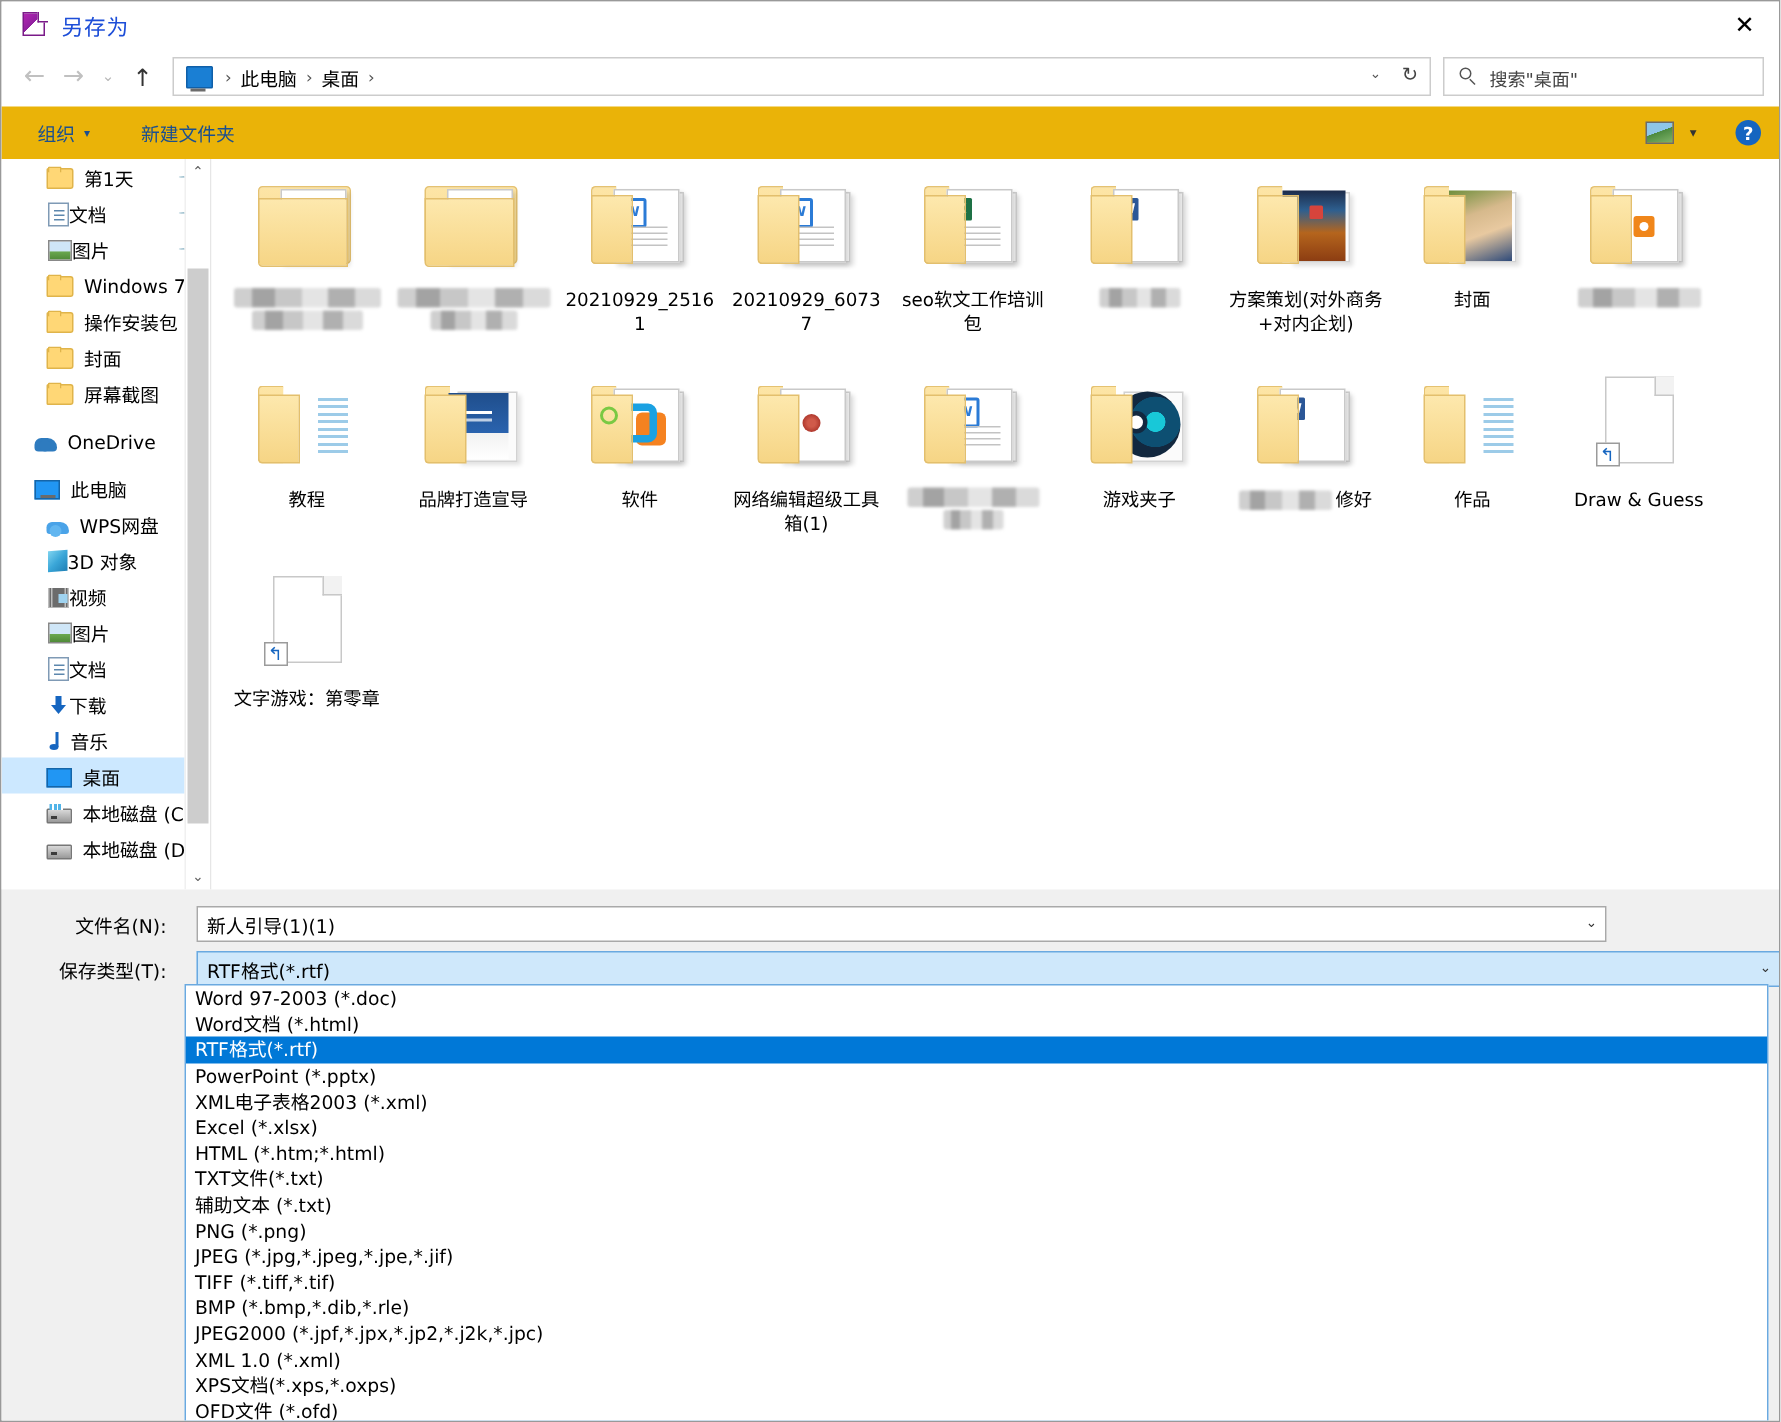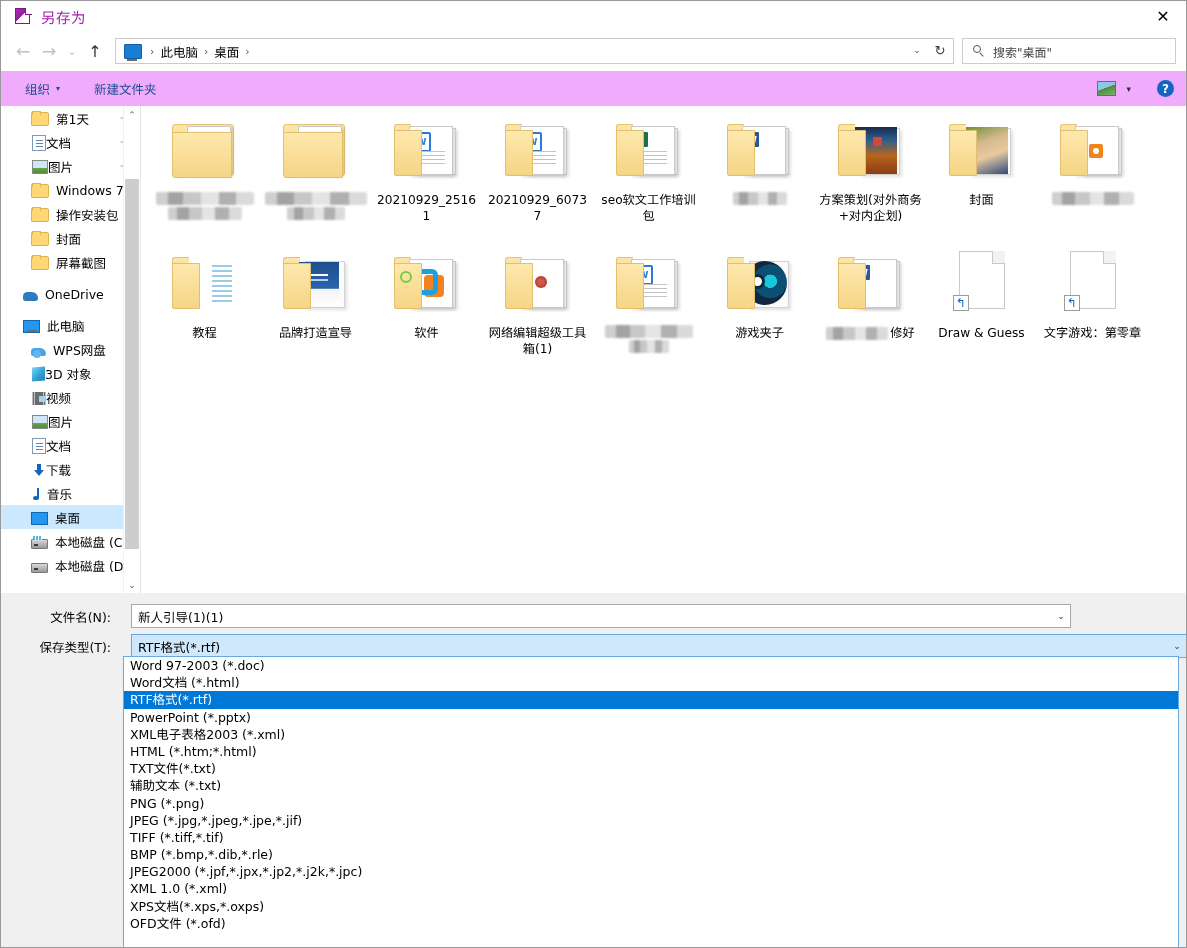--- a/index.html
+++ b/index.html
@@ -34,21 +34,21 @@
   .title-icon .pg{
     position:absolute;left:0;top:0;width:15px;height:16px;
     background:linear-gradient(135deg,#b327b3 0%,#8e1f9e 48%,#ffffff 48%,#ffffff 100%);
     border:1px solid #7a1a88;
     box-sizing:border-box;
   }
   .title-icon .fold{
     position:absolute;right:0;top:0;width:6px;height:6px;
     background:#ffffff;border-left:1px solid #7a1a88;border-bottom:1px solid #7a1a88;
   }
-  .title-text{font-size:14.5px;color:#a21caf;letter-spacing:.5px;}
+  .title-text{font-size:14.5px;color:#1d4ed8;letter-spacing:.5px;}
   .close-btn{
     position:absolute;right:0;top:0;width:46px;height:30px;
     display:flex;align-items:center;justify-content:center;
     font-size:16px;color:#000;cursor:default;
   }
 
   
   .navbar{
     position:absolute;left:0;top:30px;width:1185px;height:40px;
     background:#ffffff;display:flex;align-items:center;
@@ -96,21 +96,21 @@
   }
   .search-icon i:after{
     content:"";position:absolute;right:-4px;bottom:-3px;width:5px;height:1.3px;
     background:#555;transform:rotate(45deg);
   }
   .search-ph{font-size:12px;color:#444;}
 
   
   .toolbar{
     position:absolute;left:0;top:70px;width:1185px;height:35px;
-    background:#f0abfc;border-bottom:1px solid #e2e2e2;
+    background:#eab308;border-bottom:1px solid #e2e2e2;
     display:flex;align-items:center;
   }
   .tb-item{
     font-size:12.5px;color:#1b4f8f;margin-left:24px;display:flex;align-items:center;
   }
   .tb-item .caret{font-size:8px;margin-left:6px;color:#1b4f8f;}
   .tb-item.newfolder{margin-left:34px;}
   .tb-right{margin-left:auto;display:flex;align-items:center;margin-right:12px;}
   .tb-viewicon{
     width:19px;height:15px;border:1px solid #6b6b6b;box-sizing:border-box;
@@ -735,20 +735,30 @@
                 <div class="sheet"></div>
               <div class="mini w">W</div>
                 <div class="front"></div>
               </div>
           </div>
           <div class="cap">
             <span class="rline" style="width:62px;display:inline-block;vertical-align:middle;margin:0 2px 0 0"></span><span>修好</span>
           </div>
         </div>
 
+        <div class="cell">
+          <div class="thumb">
+            <div class="fd">
+                <div class="back"></div>
+                <div class="strips blue"></div>
+                <div class="front"></div>
+              </div>
+          </div>
+          <div class="cap">作品</div>
+        </div>
 
         <div class="cell r3">
           <div class="thumb">
             <div class="sc"></div>
               <div class="scarrow">↰</div>
           </div>
           <div class="cap">Draw &amp; Guess</div>
         </div>
 
         <div class="cell r3">
@@ -781,20 +791,21 @@
     </div>
 
   </div>
 
   <div class="dropdown">
     <div class="dd-item">Word 97-2003 (*.doc)</div>
     <div class="dd-item">Word文档 (*.html)</div>
     <div class="dd-item sel">RTF格式(*.rtf)</div>
     <div class="dd-item">PowerPoint (*.pptx)</div>
     <div class="dd-item">XML电子表格2003 (*.xml)</div>
+    <div class="dd-item">Excel (*.xlsx)</div>
     <div class="dd-item">HTML (*.htm;*.html)</div>
     <div class="dd-item">TXT文件(*.txt)</div>
     <div class="dd-item">辅助文本 (*.txt)</div>
     <div class="dd-item">PNG (*.png)</div>
     <div class="dd-item">JPEG (*.jpg,*.jpeg,*.jpe,*.jif)</div>
     <div class="dd-item">TIFF (*.tiff,*.tif)</div>
     <div class="dd-item">BMP (*.bmp,*.dib,*.rle)</div>
     <div class="dd-item">JPEG2000 (*.jpf,*.jpx,*.jp2,*.j2k,*.jpc)</div>
     <div class="dd-item">XML 1.0 (*.xml)</div>
     <div class="dd-item">XPS文档(*.xps,*.oxps)</div>

